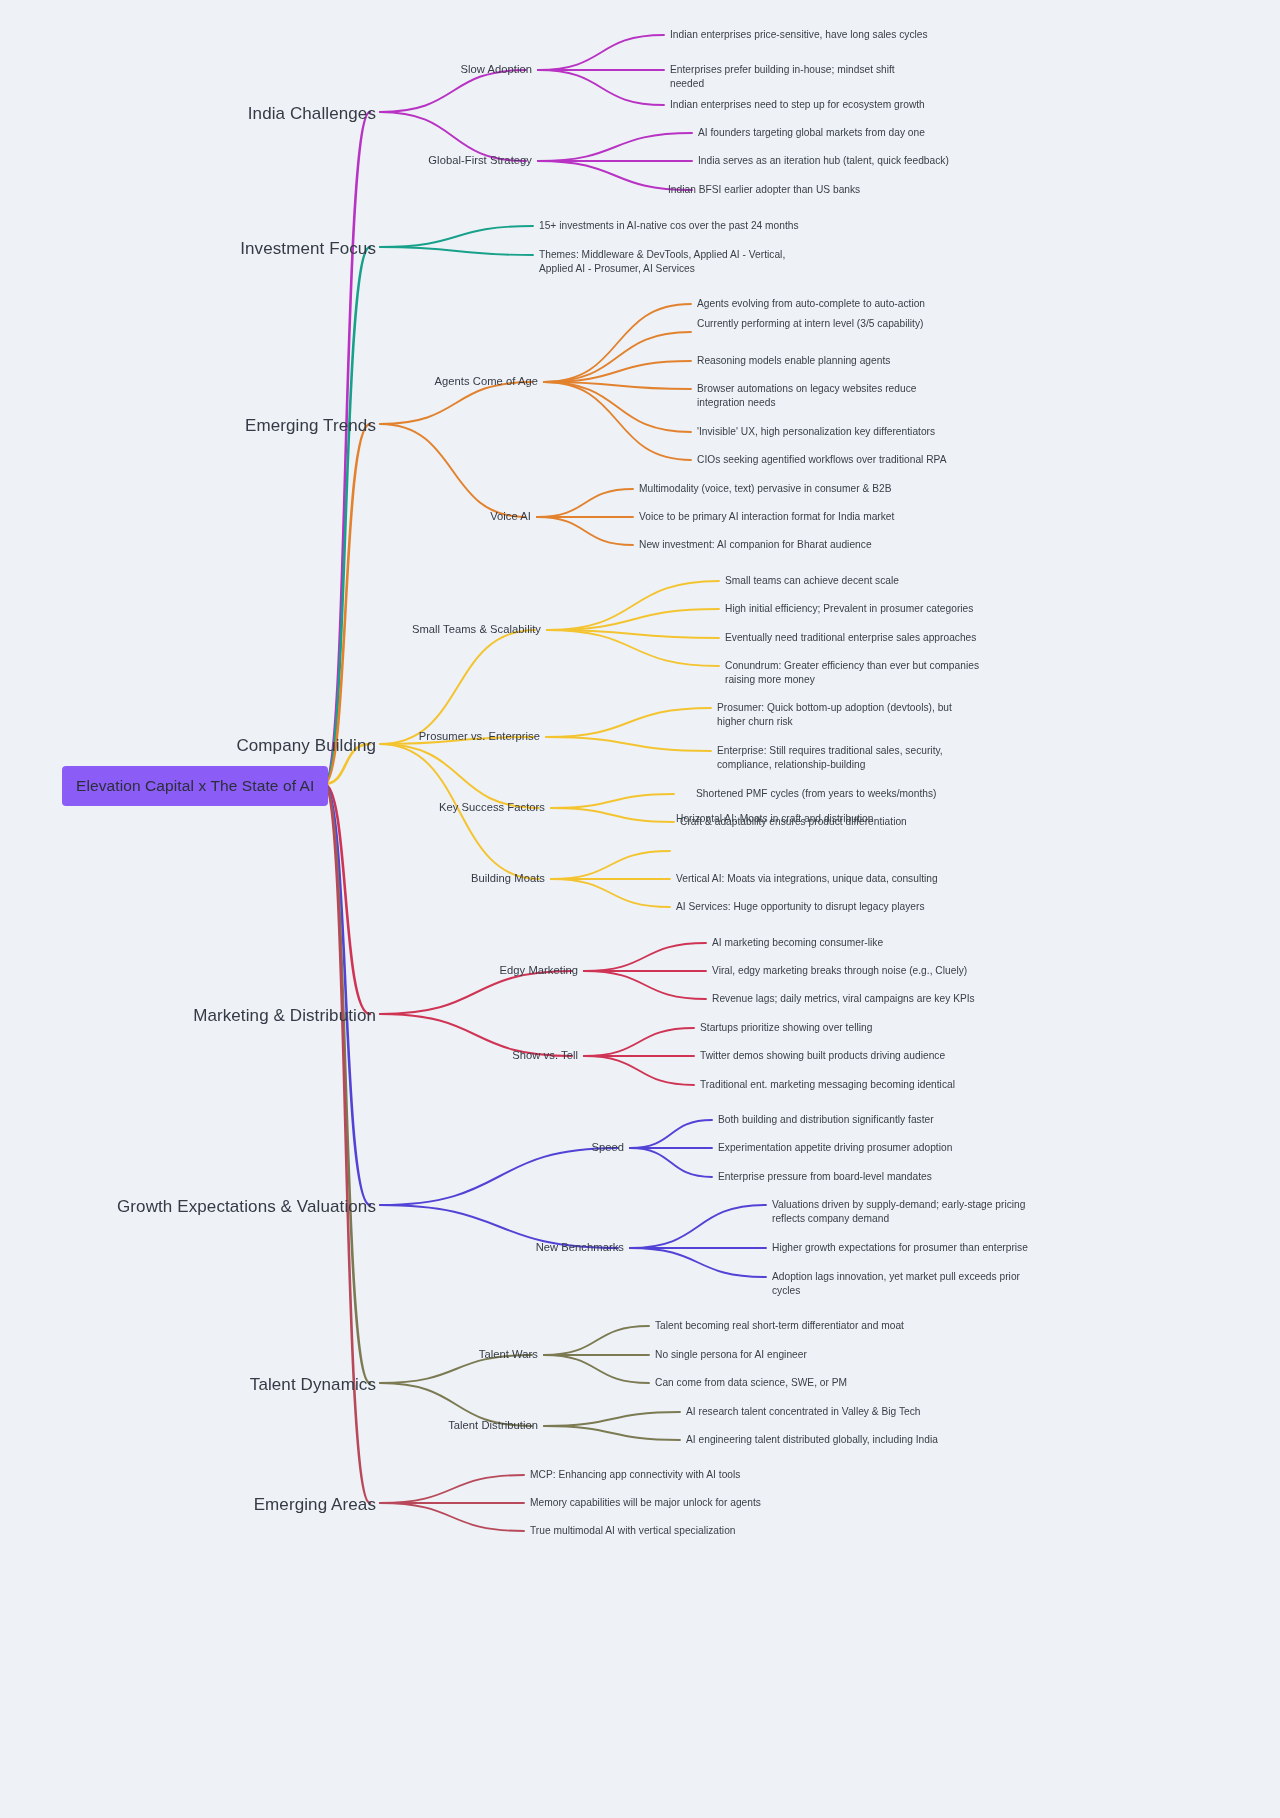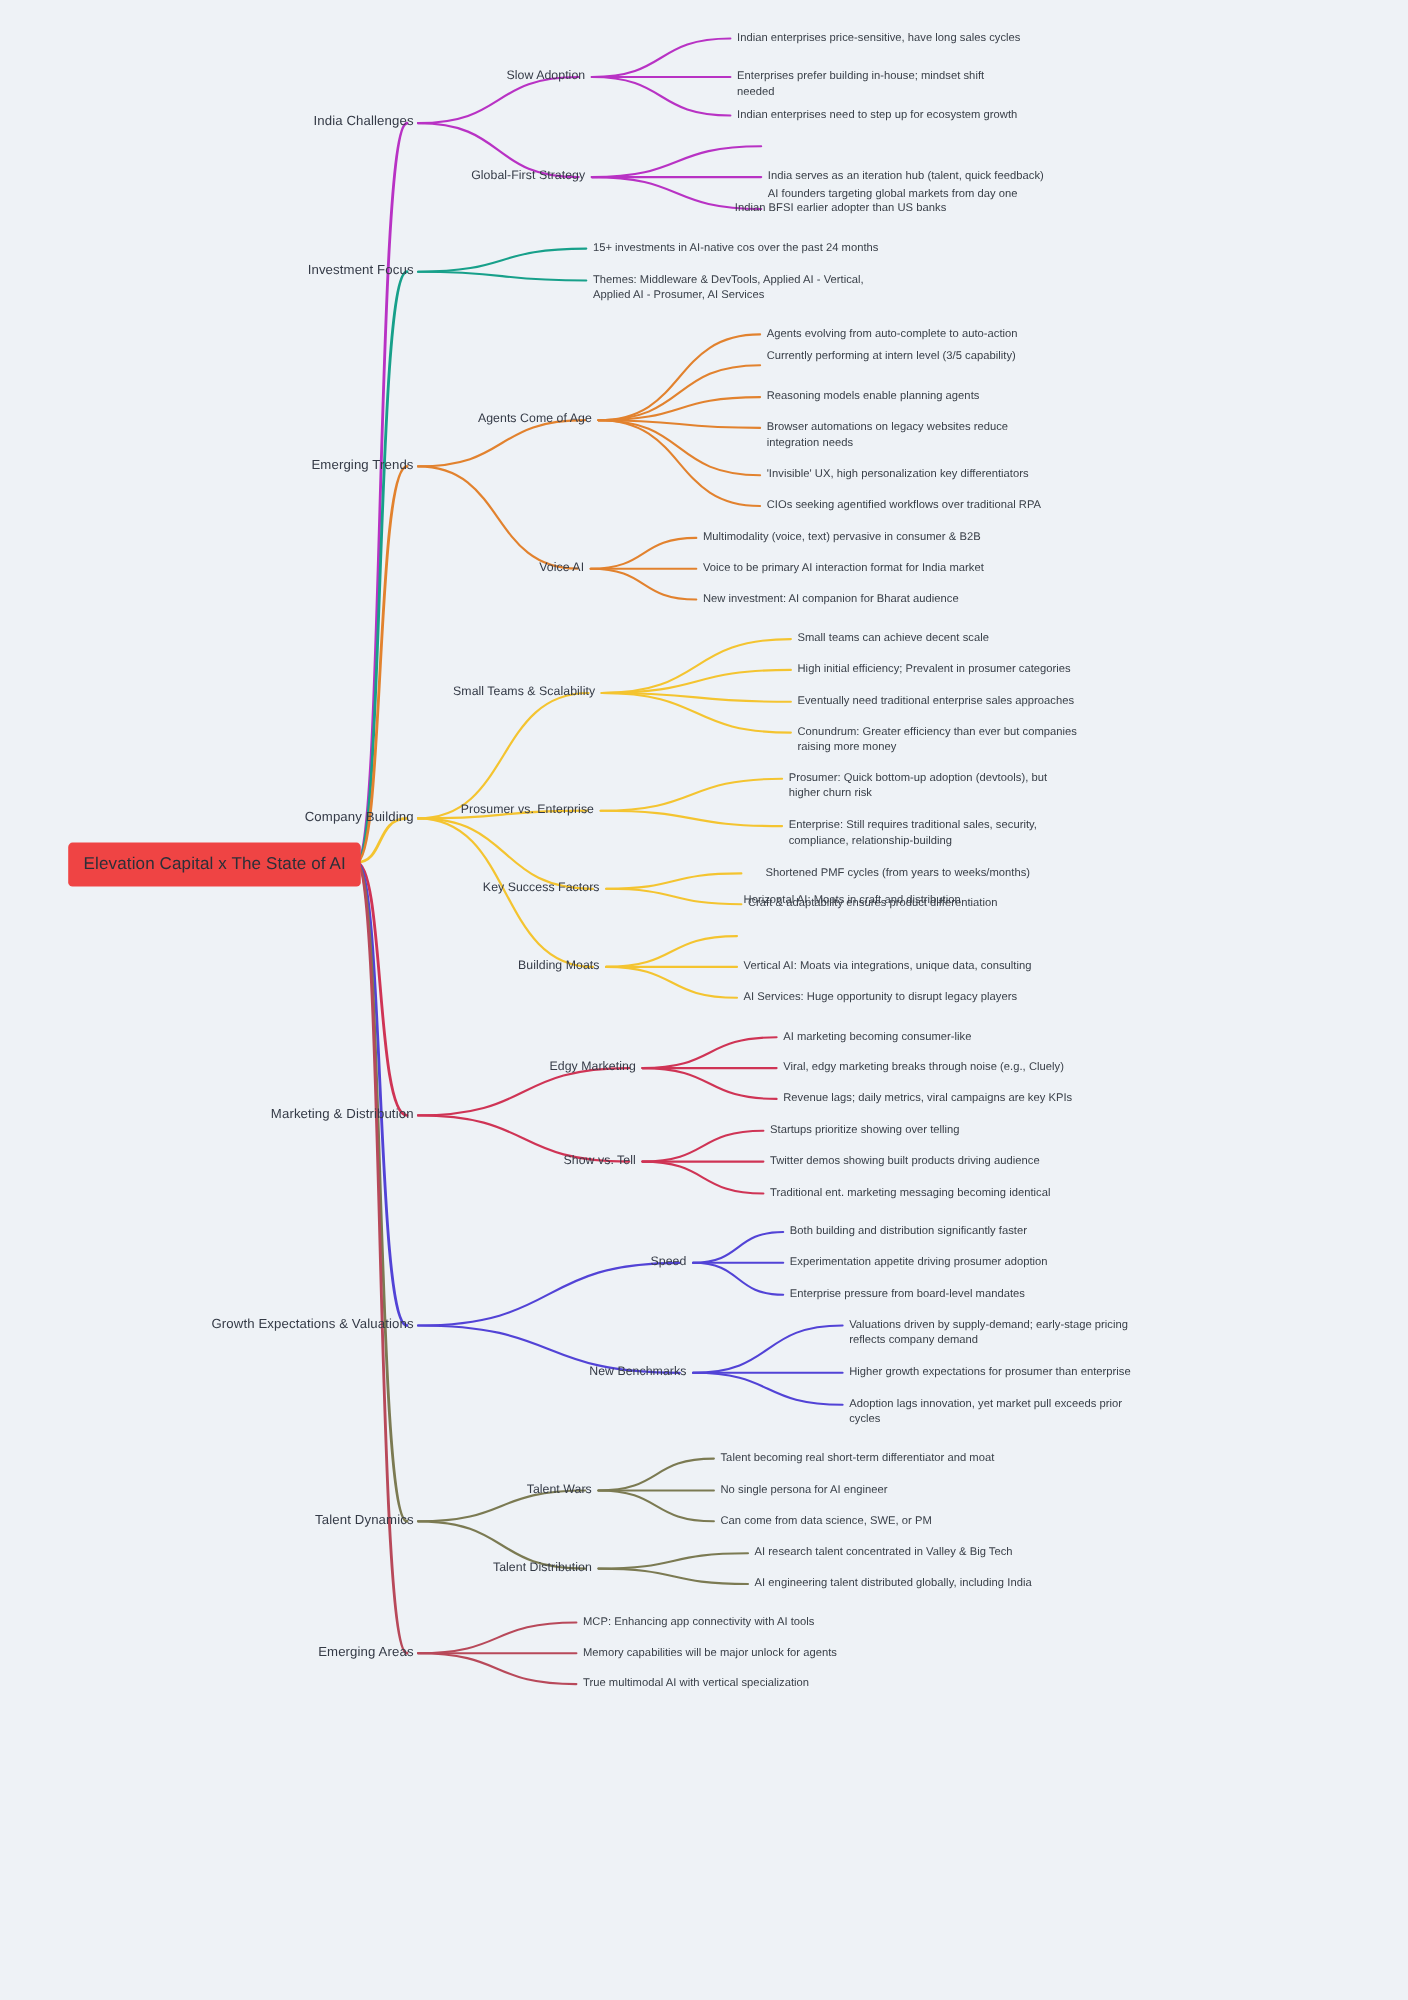--- a/index.html
+++ b/index.html
@@ -11,29 +11,29 @@
   }
   #mindmap{position:relative;width:1280px;height:1818px;}
   svg#links{position:absolute;left:0;top:0;width:1280px;height:1818px;}
   .node{
     position:absolute;
     color:#2f3640;
     line-height:1.42;
     white-space:pre-line;
   }
   .root{
-    background:#ef4444;
+    background:#8b5cf6;
     border-radius:4px;
     padding:9px 14px;
     font-size:15.5px;
     color:#2b2f38;
     box-shadow:0 0 0 0 rgba(0,0,0,0);
     letter-spacing:.1px;
   }
-  .lvl1{font-size:12px;color:#343a46;letter-spacing:.1px;}
+  .lvl1{font-size:17px;color:#343a46;letter-spacing:.1px;}
   .lvl2{font-size:11.2px;color:#343a46;letter-spacing:.05px;}
   .lvl3{font-size:10.2px;color:#3a4049;letter-spacing:.02px;}
   .ralign{text-align:right;}
 </style>
 </head>
 <body>
 
 <div id="mindmap">
   <svg id="links" viewBox="0 0 1280 1818" preserveAspectRatio="none">
       <path d="M324,784 C349.3,784 341.48,112 370,112" stroke="#b832c4" stroke-width="2.6" fill="none" stroke-linecap="round"></path>
@@ -109,21 +109,21 @@
     </svg>
   <div id="nodes">
       <div class="node root" style="left: 62px; top: 766px;">Elevation Capital x  The State of AI</div>
       <div class="node lvl1 ralign" style="left: 76px; top: 102px; width: 300px; padding-right: 8px;">India Challenges</div>
       <div class="node lvl2 ralign" style="left: 252px; top: 62px; width: 280px; padding-right: 8px;">Slow Adoption</div>
       <div class="node lvl3" style="left: 670px; top: 28px; max-width: 330px;">Indian enterprises price-sensitive, have long sales cycles</div>
       <div class="node lvl3" style="left: 670px; top: 63px; max-width: 330px;">Enterprises prefer building in-house; mindset shift
 needed</div>
       <div class="node lvl3" style="left: 670px; top: 98px; max-width: 330px;">Indian enterprises need to step up for ecosystem growth</div>
       <div class="node lvl2 ralign" style="left: 252px; top: 153px; width: 280px; padding-right: 8px;">Global-First Strategy</div>
-      <div class="node lvl3" style="left: 698px; top: 126px; max-width: 330px; margin-top: 44px;">AI founders targeting global markets from day one</div>
+      <div class="node lvl3" style="left: 698px; top: 126px; max-width: 330px;">AI founders targeting global markets from day one</div>
       <div class="node lvl3" style="left: 698px; top: 154px; max-width: 330px;">India serves as an iteration hub (talent, quick feedback)</div>
       <div class="node lvl3" style="left: 668px; top: 183px; max-width: 330px;">Indian BFSI earlier adopter than US banks</div>
       <div class="node lvl1 ralign" style="left: 76px; top: 237px; width: 300px; padding-right: 8px;">Investment Focus</div>
       <div class="node lvl3" style="left: 539px; top: 219px; max-width: 330px;">15+ investments in AI-native cos over the past 24 months</div>
       <div class="node lvl3" style="left: 539px; top: 248px; max-width: 330px;">Themes: Middleware &amp; DevTools, Applied AI - Vertical,
 Applied AI - Prosumer, AI Services</div>
       <div class="node lvl1 ralign" style="left: 76px; top: 414px; width: 300px; padding-right: 8px;">Emerging Trends</div>
       <div class="node lvl2 ralign" style="left: 258px; top: 374px; width: 280px; padding-right: 8px;">Agents Come of Age</div>
       <div class="node lvl3" style="left: 697px; top: 297px; max-width: 330px;">Agents evolving from auto-complete to auto-action</div>
       <div class="node lvl3" style="left: 697px; top: 317px; max-width: 330px;">Currently performing at intern level (3/5 capability)</div>

